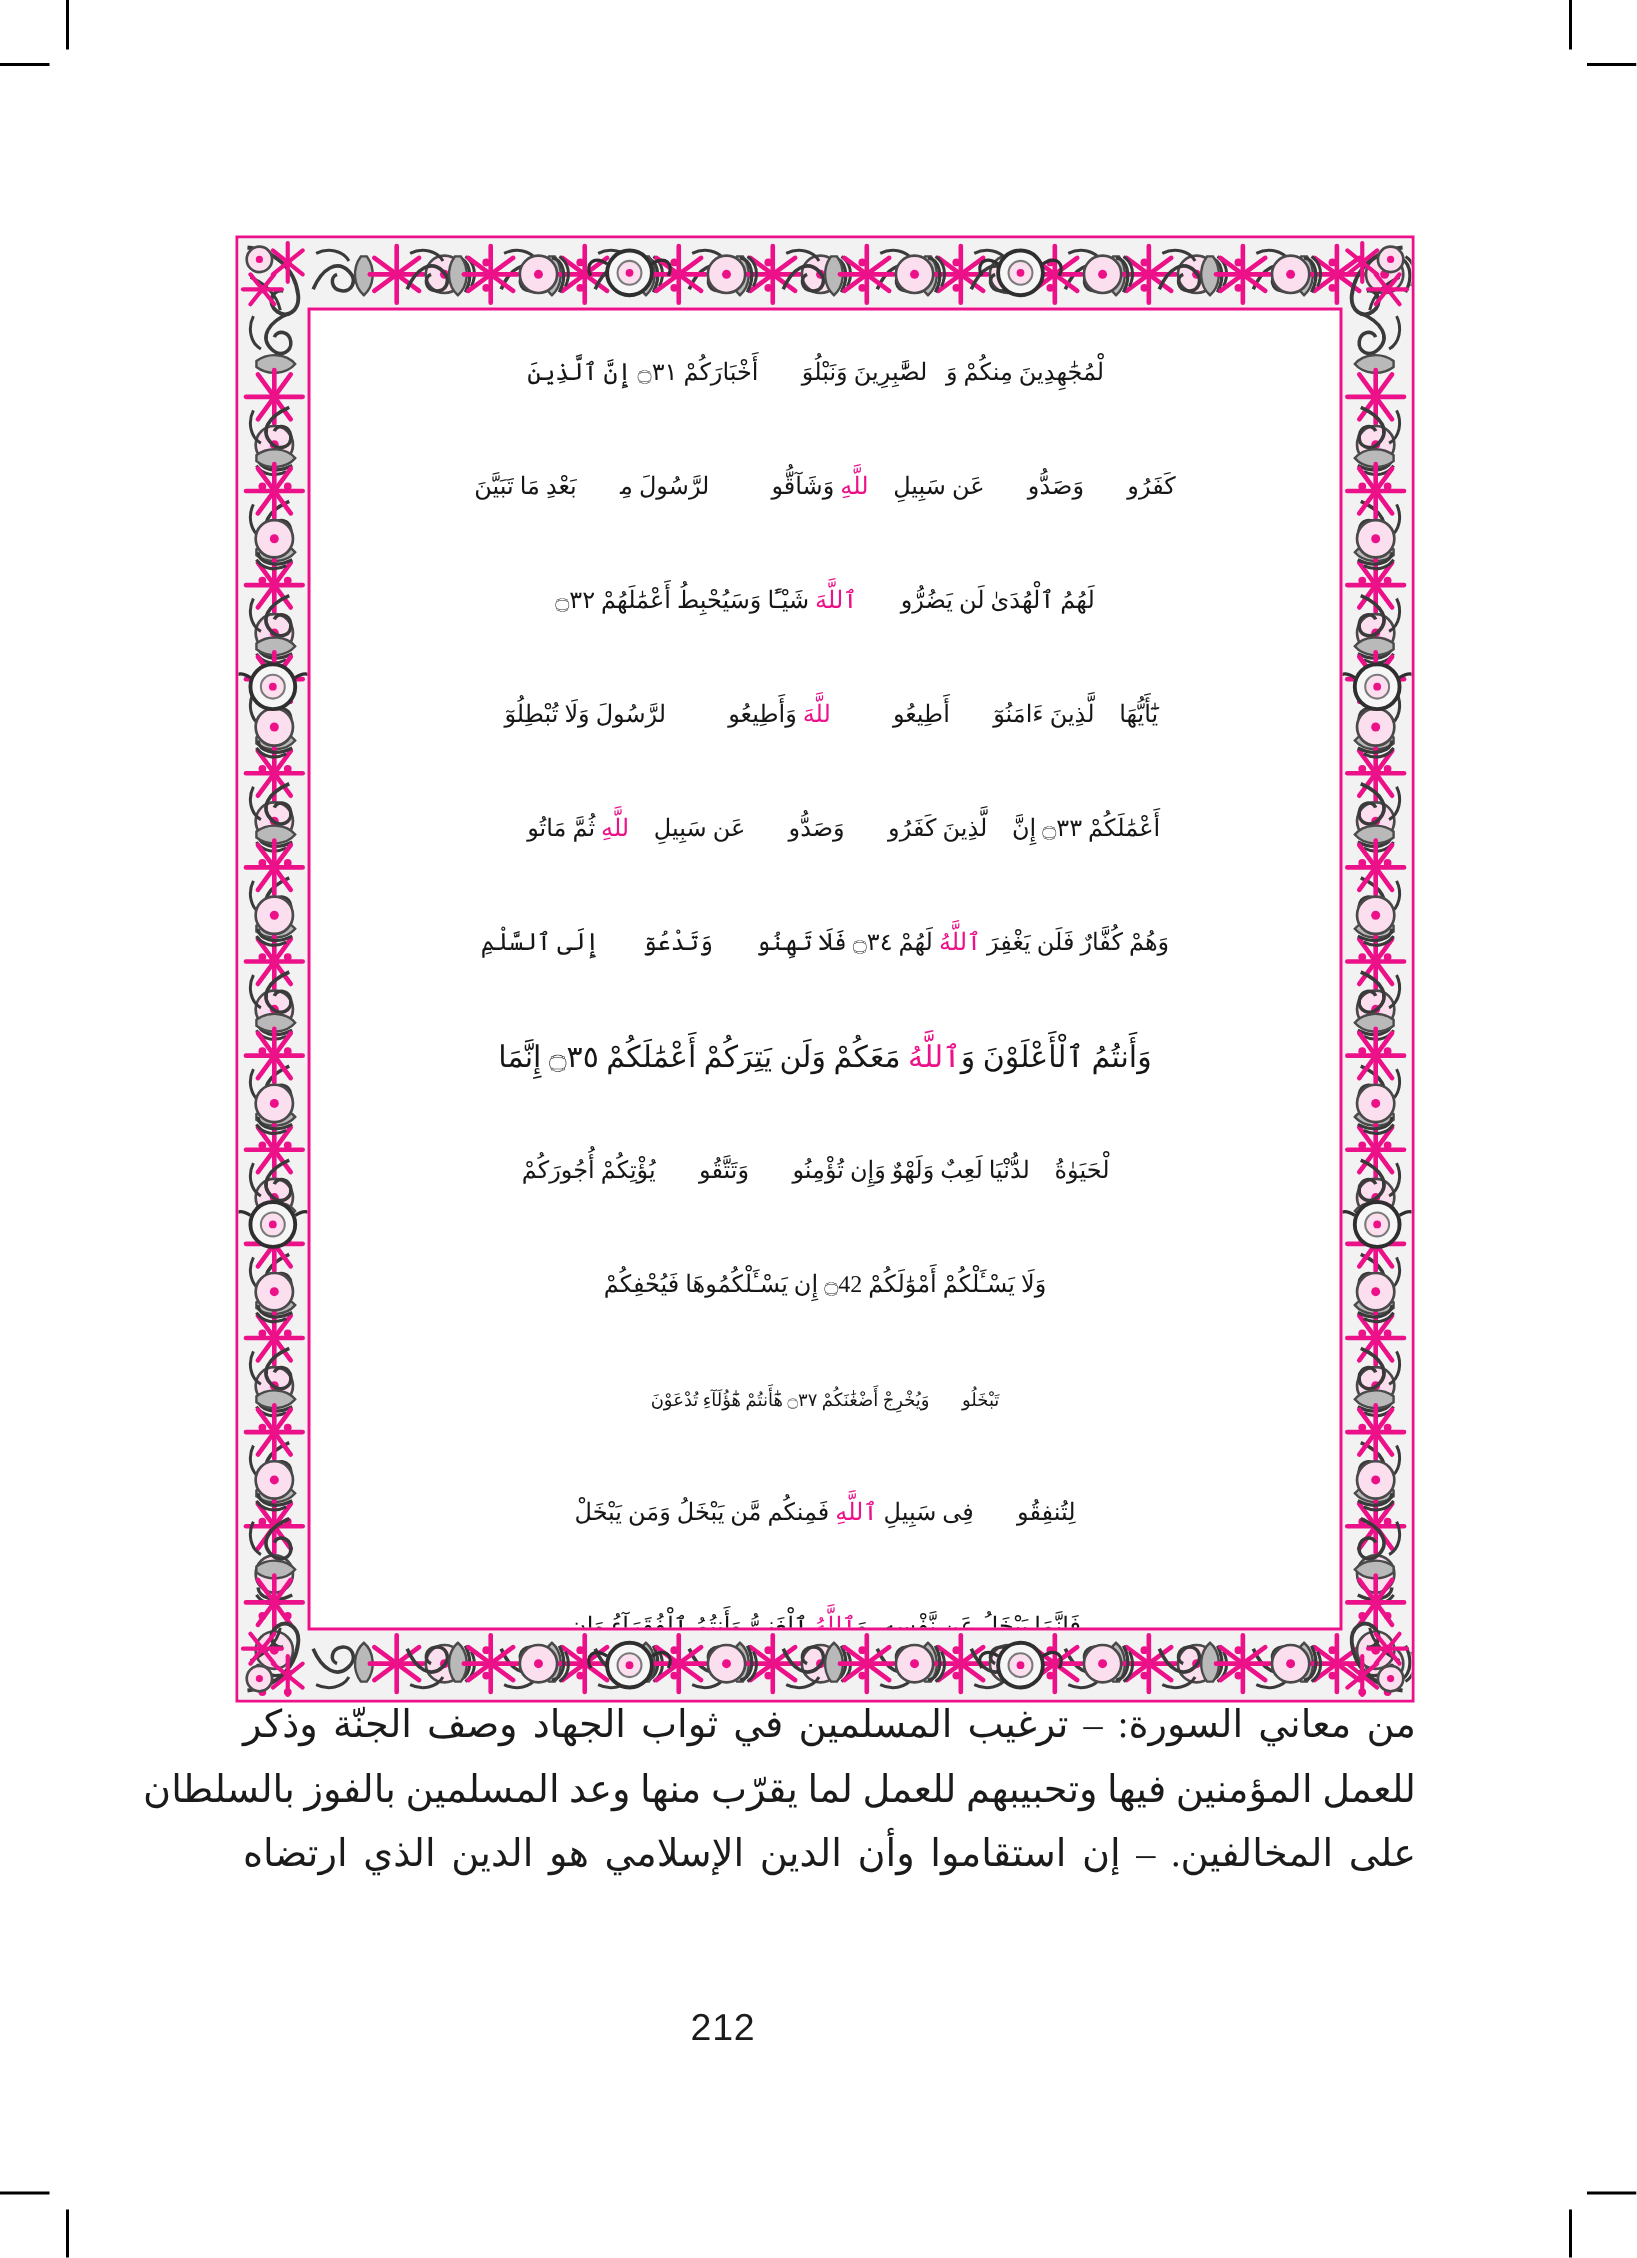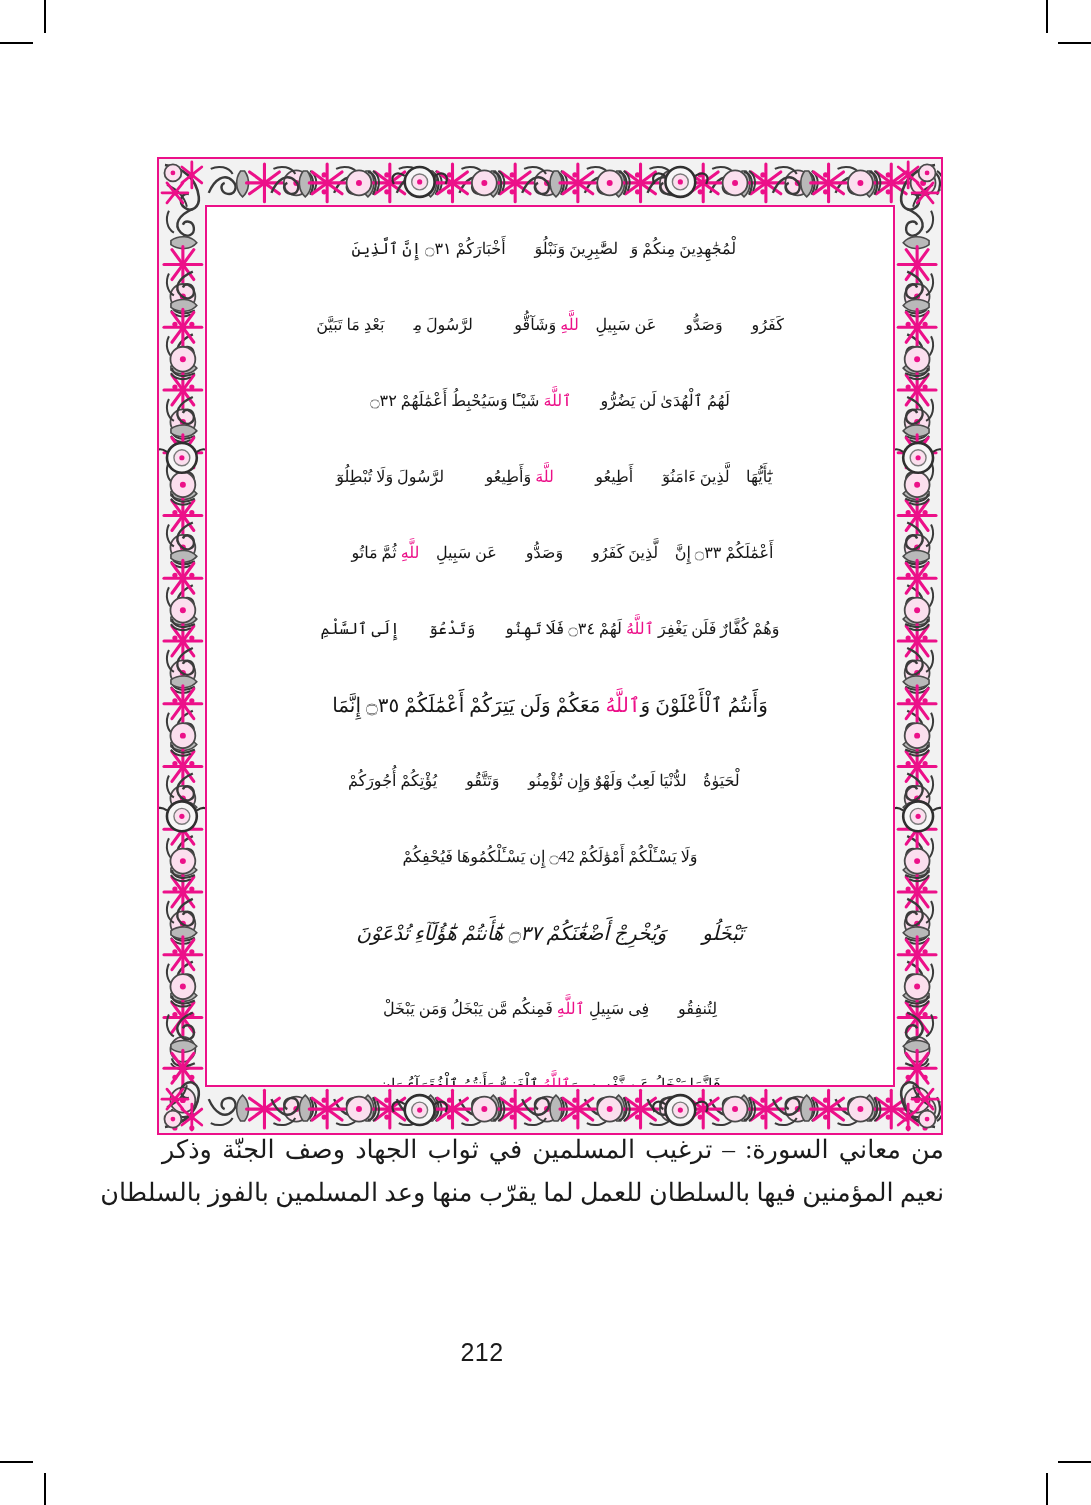--- a/index.html
+++ b/index.html
@@ -313,26 +313,27 @@
     <div id="quran-lines">
       <span class="q-line" style="font-size: 16px;">ٱلْمُجَٰهِدِينَ مِنكُمْ وَٱلصَّٰبِرِينَ وَنَبْلُوَا۟ أَخْبَارَكُمْ ۝٣١ إِنَّ ٱلَّذِينَ</span>
       <span class="q-line" style="font-size: 16px;">كَفَرُوا۟ وَصَدُّوا۟ عَن سَبِيلِ <span class="allah" style="color: rgb(236, 16, 137);">ٱللَّهِ</span> وَشَآقُّوا۟ ٱلرَّسُولَ مِنۢ بَعْدِ مَا تَبَيَّنَ</span>
       <span class="q-line" style="font-size: 16px;">لَهُمُ ٱلْهُدَىٰ لَن يَضُرُّوا۟ <span class="allah" style="color: rgb(236, 16, 137);">ٱللَّه</span>َ شَيْـًٔا وَسَيُحْبِطُ أَعْمَٰلَهُمْ ۝٣٢</span>
       <span class="q-line" style="font-size: 16px;">۞ يَٰٓأَيُّهَا ٱلَّذِينَ ءَامَنُوٓا۟ أَطِيعُوا۟ <span class="allah" style="color: rgb(236, 16, 137);">ٱللَّه</span>َ وَأَطِيعُوا۟ ٱلرَّسُولَ وَلَا تُبْطِلُوٓا۟</span>
       <span class="q-line" style="font-size: 16px;">أَعْمَٰلَكُمْ ۝٣٣ إِنَّ ٱلَّذِينَ كَفَرُوا۟ وَصَدُّوا۟ عَن سَبِيلِ <span class="allah" style="color: rgb(236, 16, 137);">ٱللَّهِ</span> ثُمَّ مَاتُوا۟</span>
       <span class="q-line" style="font-size: 16px;">وَهُمْ كُفَّارٌ فَلَن يَغْفِرَ <span class="allah" style="color: rgb(236, 16, 137);">ٱللَّه</span>ُ لَهُمْ ۝٣٤ فَلَا تَهِنُوا۟ وَتَدْعُوٓا۟ إِلَى ٱلسَّلْمِ</span>
       <span class="q-line" style="font-size: 20px;">وَأَنتُمُ ٱلْأَعْلَوْنَ وَ<span class="allah" style="color: rgb(236, 16, 137);">ٱللَّه</span>ُ مَعَكُمْ وَلَن يَتِرَكُمْ أَعْمَٰلَكُمْ ۝٣٥ إِنَّمَا</span>
       <span class="q-line" style="font-size: 16px;">ٱلْحَيَوٰةُ ٱلدُّنْيَا لَعِبٌ وَلَهْوٌ وَإِن تُؤْمِنُوا۟ وَتَتَّقُوا۟ يُؤْتِكُمْ أُجُورَكُمْ</span>
       <span class="q-line" style="font-size: 16px;">وَلَا يَسْـَٔلْكُمْ أَمْوَٰلَكُمْ ۝42 إِن يَسْـَٔلْكُمُوهَا فَيُحْفِكُمْ</span>
-      <span class="q-line" style="font-size: 20px; font-style: italic;">تَبْخَلُوا۟ وَيُخْرِجْ أَضْغَٰنَكُمْ ۝٣٧ هَٰٓأَنتُمْ هَٰٓؤُلَآءِ تُدْعَوْنَ</span>
+      <span class="q-line" style="font-size: 12px;">تَبْخَلُوا۟ وَيُخْرِجْ أَضْغَٰنَكُمْ ۝٣٧ هَٰٓأَنتُمْ هَٰٓؤُلَآءِ تُدْعَوْنَ</span>
       <span class="q-line" style="font-size: 16px;">لِتُنفِقُوا۟ فِى سَبِيلِ <span class="allah" style="color: rgb(236, 16, 137);">ٱللَّهِ</span> فَمِنكُم مَّن يَبْخَلُ وَمَن يَبْخَلْ</span>
       <span class="q-line" style="font-size: 16px;">فَإِنَّمَا يَبْخَلُ عَن نَّفْسِهِۦ وَ<span class="allah" style="color: rgb(236, 16, 137);">ٱللَّه</span>ُ ٱلْغَنِىُّ وَأَنتُمُ ٱلْفُقَرَآءُ وَإِن</span>
 
     </div>
   </div>
 </div>
 
 <div id="commentary">
   <span class="c-line">من معاني السورة: – ترغيب المسلمين في ثواب الجهاد وصف الجنّة وذكر</span>
-  <span class="c-line">نعيم المؤمنين فيها بالسلطان للعمل لما يقرّب منها وعد المسلمين بالفوز بالسلطان</span>
+  <span class="c-line">للعمل المؤمنين فيها وتحبيبهم للعمل لما يقرّب منها وعد المسلمين بالفوز بالسلطان</span>
+  <span class="c-line">على المخالفين. – إن استقاموا وأن الدين الإسلامي هو الدين الذي ارتضاه</span>
 </div>
 
 <div id="page-number">212</div>
 
 </body></html>

